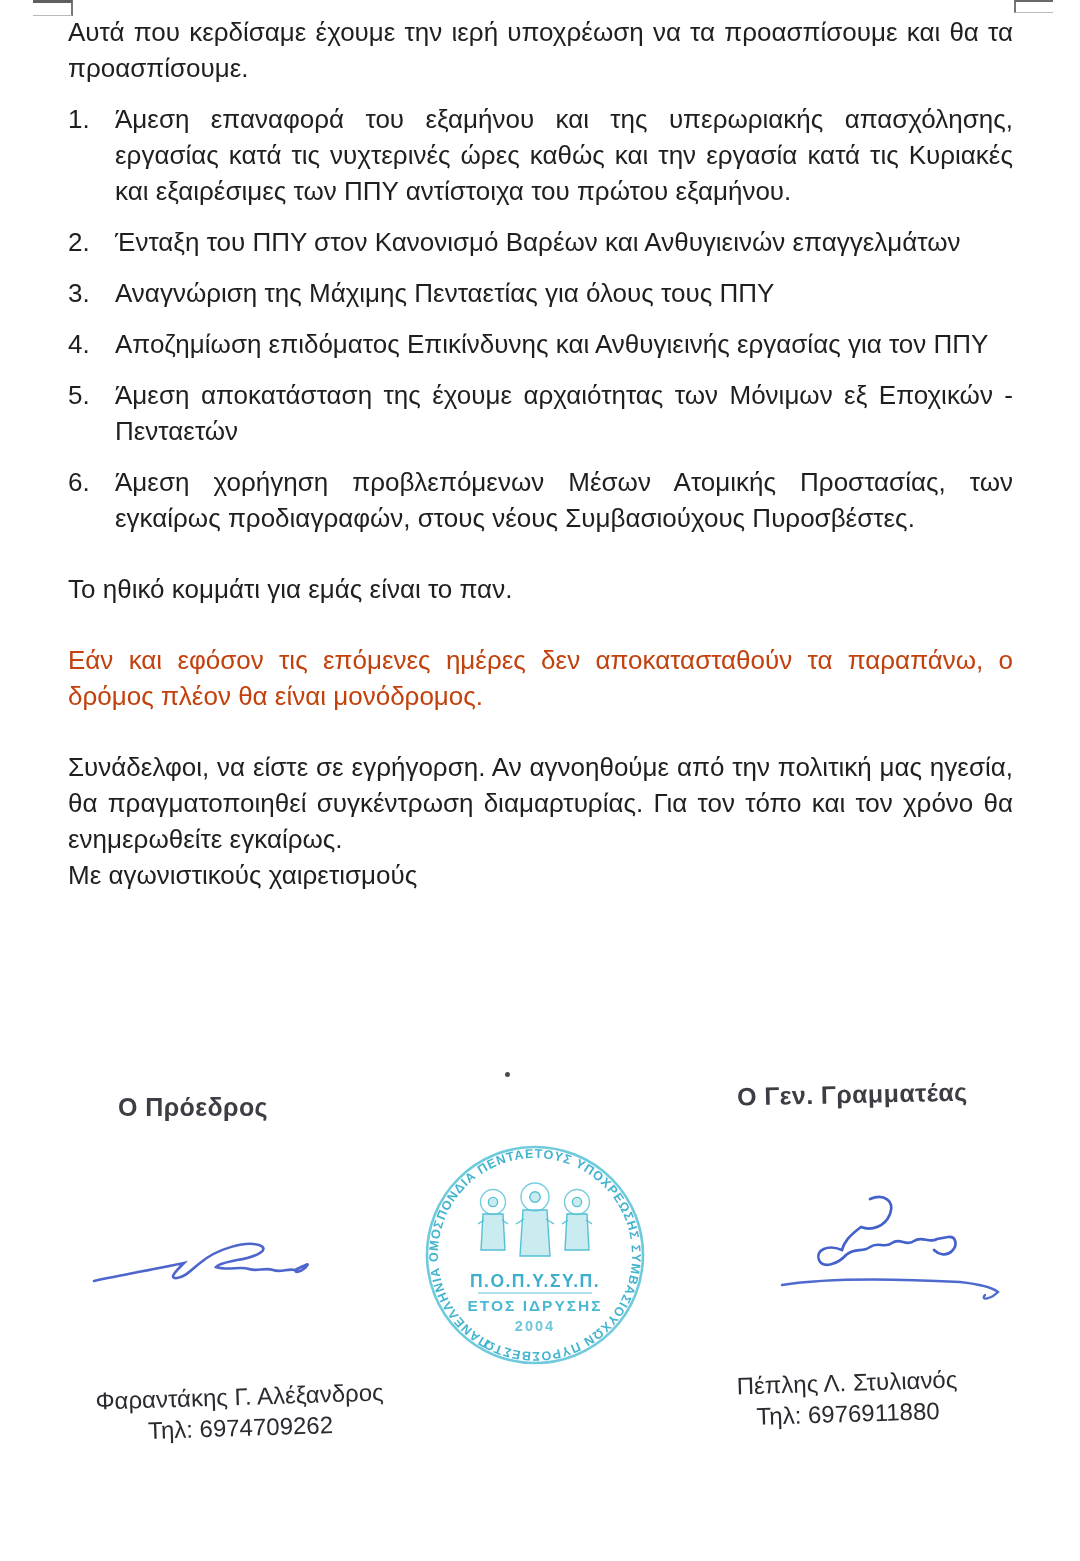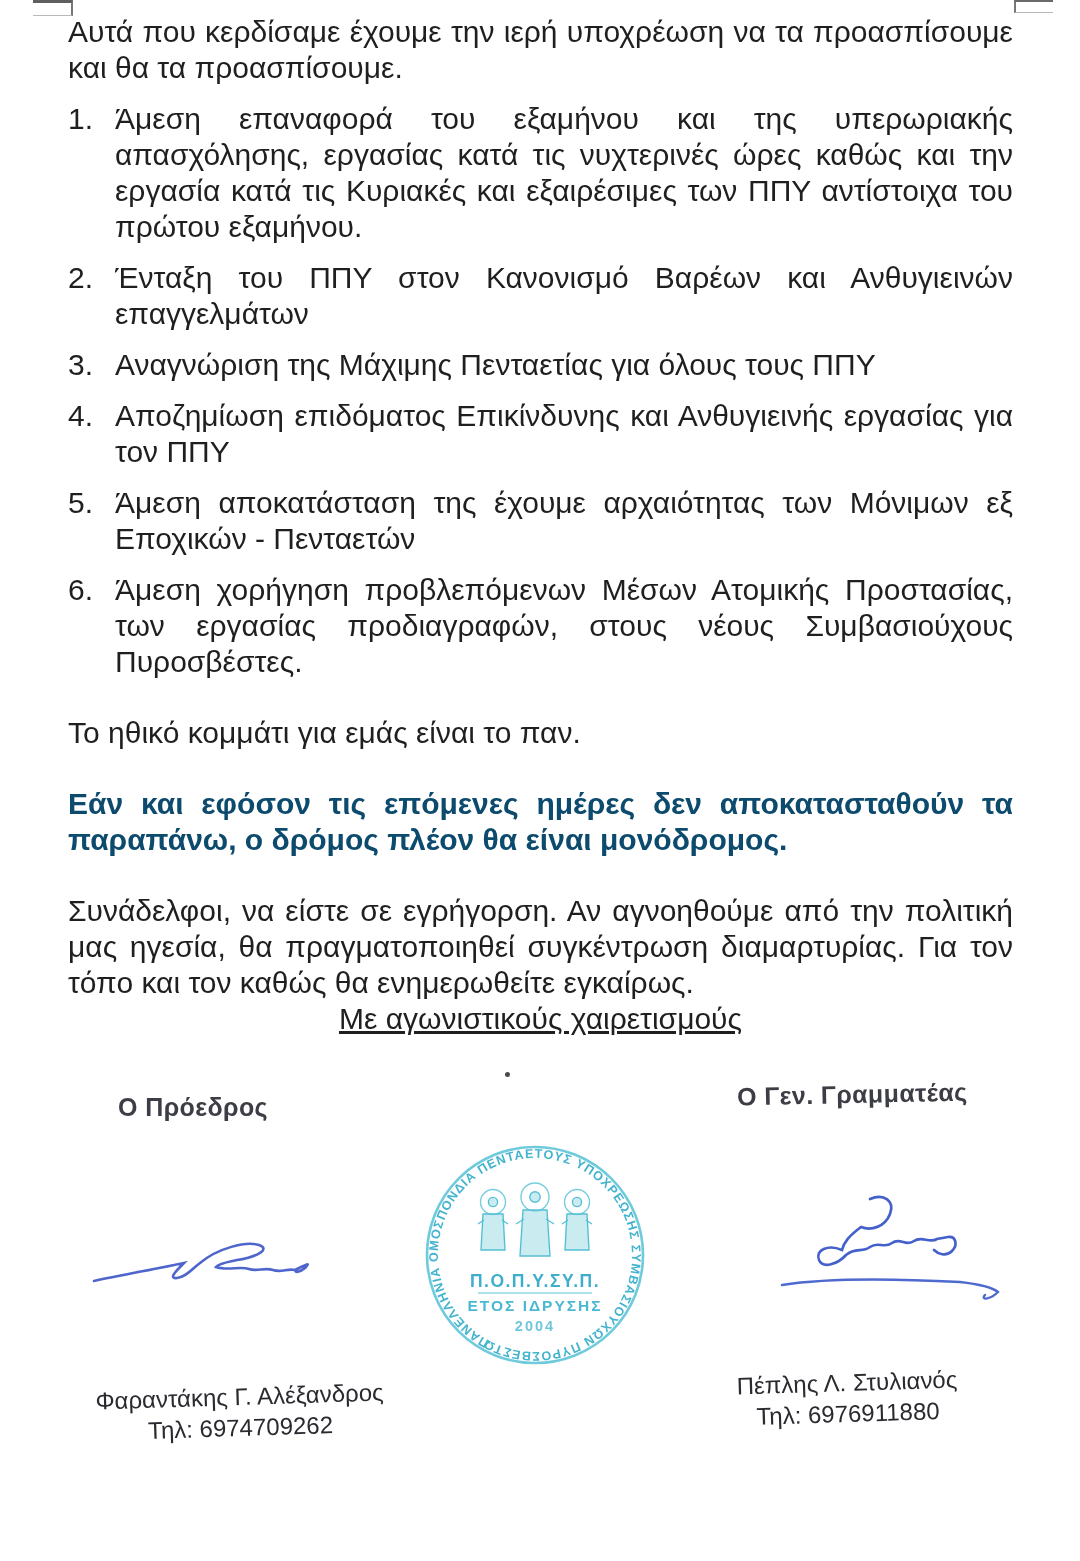--- a/index.html
+++ b/index.html
@@ -22,33 +22,33 @@
     border-top:2px solid #6a6a6a;border-left:2px solid #777;
     border-bottom:1px solid #b9b9b9;
   }
   .dot-artifact{
     position:absolute;left:505px;top:1072px;width:5px;height:5px;
     background:#4a4a4a;border-radius:50%;
   }
   .content{
     position:absolute;left:0;top:0;width:1080px;
     padding:14px 67px 0 68px;box-sizing:border-box;
-    font-size:30px;line-height:36px;
+    font-size:26px;line-height:36px;
   }
   .content p{margin:0;}
   .intro{text-align:justify;}
   .demands-heading{margin-top:152px !important;}
   .demand-list{margin-top:15px;}
   .demand{display:flex;margin-top:15px;}
   .demand .num{flex:0 0 47px;}
   .demand .li-text{flex:1;text-align:justify;}
   .closing{margin-top:28px;}
   .closing p{text-align:justify;margin-top:35px;}
-  .bold{font-weight:700;color:#0c4a6e;}
-  .salutation{margin-top:8px;text-align:center;text-decoration:underline;}
+  .bold{font-weight:400;color:#c2410c;}
+  .salutation{margin-top:8px;text-align:left;}
   
   .sig-title{
     position:absolute;font-size:25px;font-weight:700;color:#3d3d45;
     letter-spacing:.4px;white-space:nowrap;
   }
   .sig-title.president{left:118px;top:1093px;}
   .sig-title.secretary{left:737px;top:1080px;transform:rotate(-1.2deg);}
   .sig-svg{position:absolute;}
   .sig-svg.president{left:88px;top:1222px;}
   .sig-svg.secretary{left:752px;top:1192px;}
@@ -89,28 +89,28 @@
       <div class="demand">
         <span class="num">4.</span>
         <div class="li-text">Αποζημίωση επιδόματος Επικίνδυνης και Ανθυγιεινής εργασίας για τον ΠΠΥ</div>
       </div>
       <div class="demand">
         <span class="num">5.</span>
         <div class="li-text">Άμεση αποκατάσταση της έχουμε αρχαιότητας των Μόνιμων εξ Εποχικών - Πενταετών</div>
       </div>
       <div class="demand">
         <span class="num">6.</span>
-        <div class="li-text">Άμεση χορήγηση προβλεπόμενων Μέσων Ατομικής Προστασίας, των εργασίας προδιαγραφών, στους νέους Συμβασιούχους Πυροσβέστες.</div>
+        <div class="li-text">Άμεση χορήγηση προβλεπόμενων Μέσων Ατομικής Προστασίας, των εγκαίρως προδιαγραφών, στους νέους Συμβασιούχους Πυροσβέστες.</div>
       </div>
     </div>
 
     <div class="closing">
       <p>Το ηθικό κομμάτι για εμάς είναι το παν.</p>
       <p class="bold">Εάν και εφόσον τις επόμενες ημέρες δεν αποκατασταθούν τα παραπάνω, ο δρόμος πλέον θα είναι μονόδρομος.</p>
-      <p>Συνάδελφοι, να είστε σε εγρήγορση. Αν αγνοηθούμε από την πολιτική μας ηγεσία, θα πραγματοποιηθεί συγκέντρωση διαμαρτυρίας. Για τον τόπο και τον καθώς θα ενημερωθείτε εγκαίρως.</p>
+      <p>Συνάδελφοι, να είστε σε εγρήγορση. Αν αγνοηθούμε από την πολιτική μας ηγεσία, θα πραγματοποιηθεί συγκέντρωση διαμαρτυρίας. Για τον τόπο και τον χρόνο θα ενημερωθείτε εγκαίρως.</p>
     </div>
 
     <p class="salutation">Με αγωνιστικούς χαιρετισμούς</p>
   </div>
 
   <div class="sig-title president">Ο Πρόεδρος</div>
   <div class="sig-title secretary">Ο Γεν. Γραμματέας</div>
 
   <svg class="stamp" width="230" height="230" viewBox="0 0 230 230">
     <g fill="none" stroke="#49bcd2">

